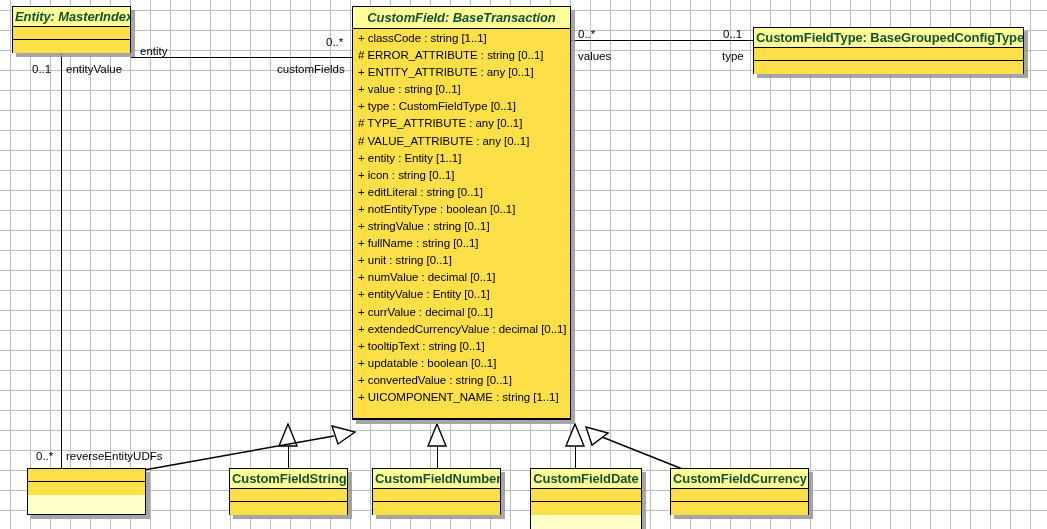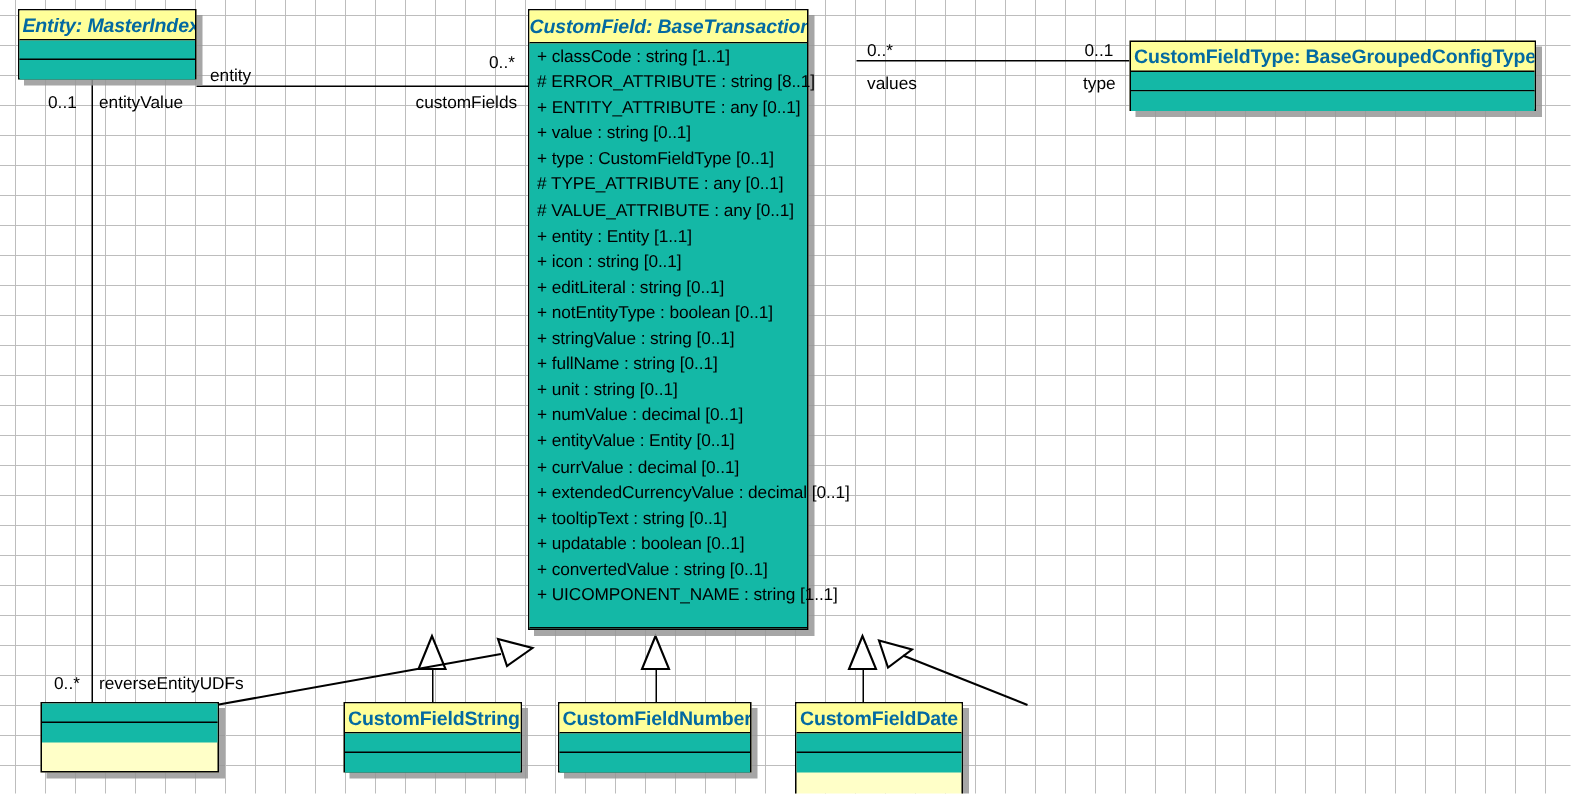--- a/index.html
+++ b/index.html
@@ -23,29 +23,29 @@
     border:1px solid #000;
     box-shadow:4px 4px 0 0 rgba(150,150,150,.85);
     z-index:6;
   }
   .uml-class .name{
     box-sizing:border-box;
     background:#ffff99;
     border-bottom:1px solid #000;
     text-align:center;
     font-weight:bold;
-    color:#0369a1;
+    color:#14532d;
     white-space:nowrap;
     overflow:hidden;
     letter-spacing:-0.1px;
   }
   .uml-class .name.italic{font-style:italic;}
   .uml-class .compartment{
     box-sizing:border-box;
-    background:#14b8a6;
+    background:#fde047;
   }
   .uml-class .compartment.attrs{
     border-bottom:1px solid #000;
   }
   .uml-class .compartment.ops{ }
 
   
   .attr-line{
     font-size:11.5px;
     line-height:17.1px;
@@ -124,25 +124,25 @@
 
   <div class="edge-label" style="left:36px; top:450px;">0..*</div>
   <div class="edge-label" style="left:66px; top:450px;">reverseEntityUDFs</div>
 
   <div class="uml-class small-box" style="left:12px; top:6px; width:119px; height:47px;">
     <div class="name italic">Entity: MasterIndex</div>
     <div class="compartment attrs"></div>
     <div class="compartment ops"></div>
   </div>
 
-  <div class="uml-class" style="left:352px; top:6px; width:187px; height:414px;">
+  <div class="uml-class" style="left:352px; top:6px; width:219px; height:414px;">
     <div class="name italic" style="font-size:13px; line-height:21px; height:22px;">CustomField: BaseTransaction</div>
     <div class="compartment attrs" id="cf-attrs" style="padding-top:1px; height:390px;">
         <div class="attr-line">+ classCode : string [1..1]</div>
-        <div class="attr-line"># ERROR_ATTRIBUTE : string [8..1]</div>
+        <div class="attr-line"># ERROR_ATTRIBUTE : string [0..1]</div>
         <div class="attr-line"><span class="u">+ ENTITY_ATTRIBUTE : any [0..1]</span></div>
         <div class="attr-line">+ value : string [0..1]</div>
         <div class="attr-line">+ type : CustomFieldType [0..1]</div>
         <div class="attr-line"><span class="u"># TYPE_ATTRIBUTE : any [0..1]</span></div>
         <div class="attr-line"><span class="u"># VALUE_ATTRIBUTE : any [0..1]</span></div>
         <div class="attr-line">+ entity : Entity [1..1]</div>
         <div class="attr-line"><span class="u">+ icon : string [0..1]</span></div>
         <div class="attr-line">+ editLiteral : string [0..1]</div>
         <div class="attr-line">+ notEntityType : boolean [0..1]</div>
         <div class="attr-line">+ stringValue : string [0..1]</div>
@@ -182,14 +182,19 @@
     <div class="compartment attrs"></div>
     <div class="compartment ops"></div>
   </div>
 
   <div class="uml-class small-box" style="left:530px; top:468px; width:112px; height:65px;">
     <div class="name">CustomFieldDate</div>
     <div class="compartment attrs"></div>
     <div class="compartment ops"></div>
   </div>
 
+  <div class="uml-class small-box" style="left:670px; top:468px; width:139px; height:47px;">
+    <div class="name">CustomFieldCurrency</div>
+    <div class="compartment attrs"></div>
+    <div class="compartment ops"></div>
+  </div>
 
 </div>
 
 </body></html>

